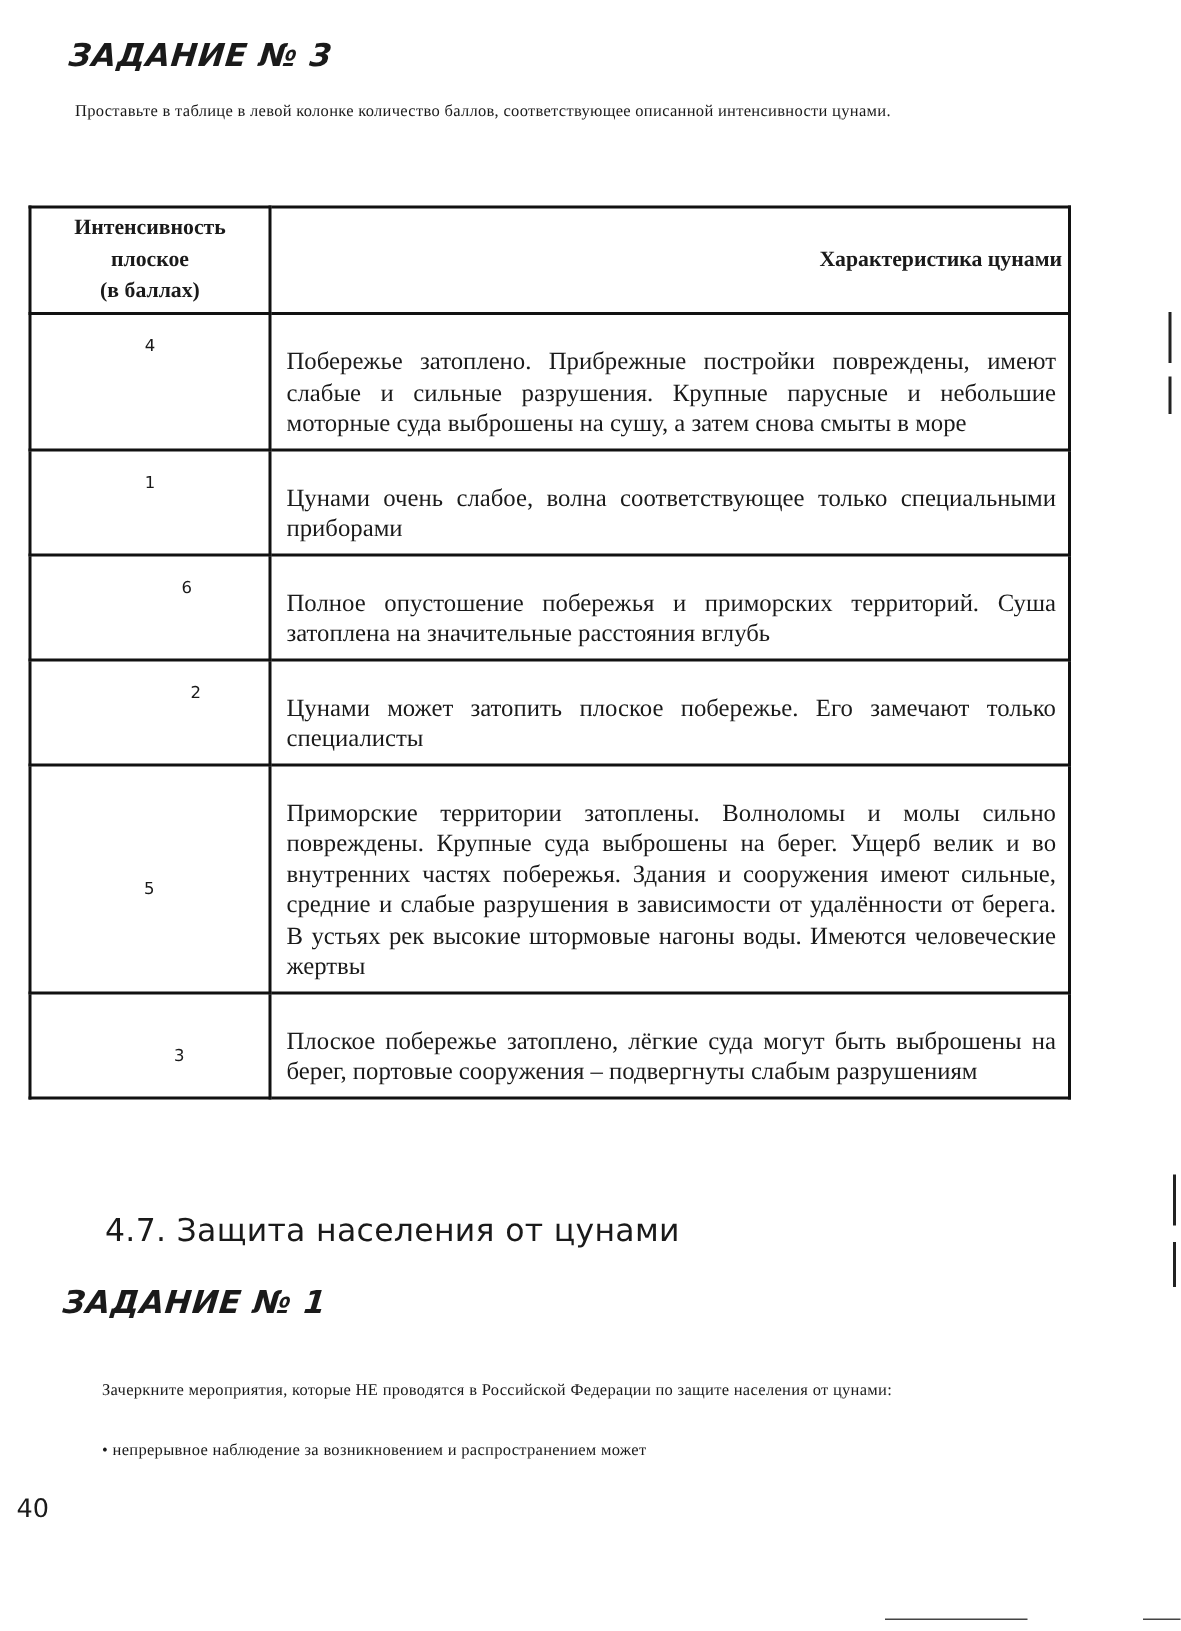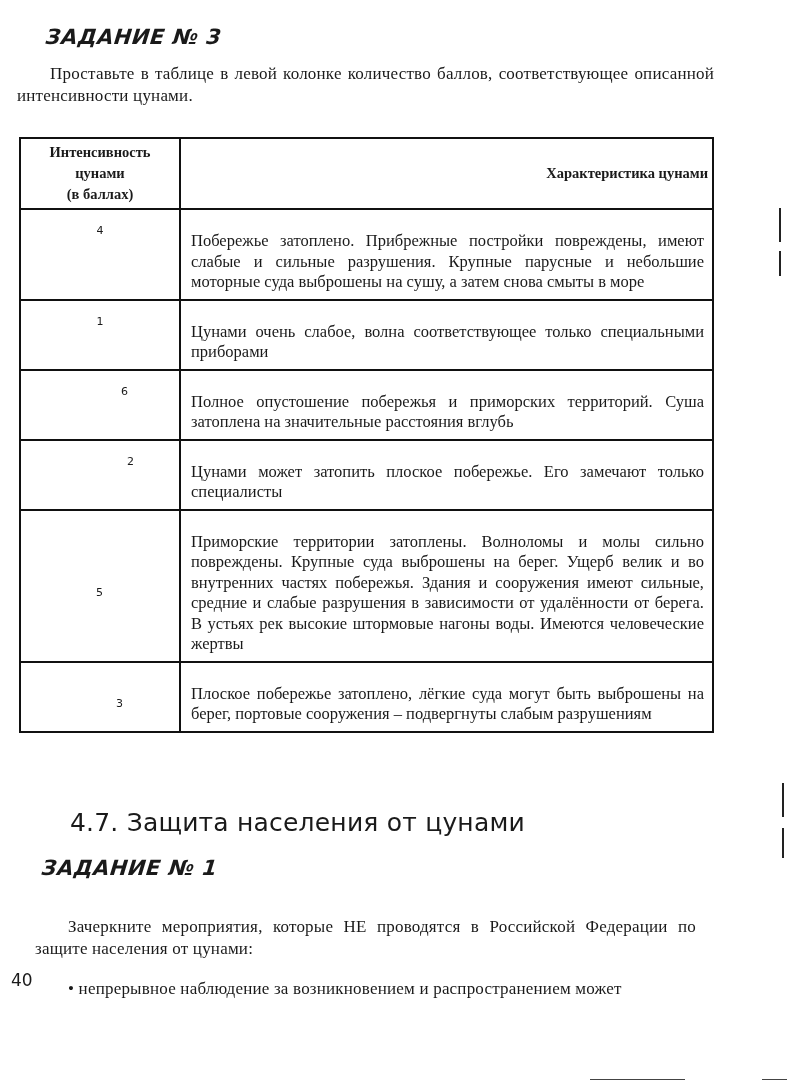--- a/index.html
+++ b/index.html
@@ -11,21 +11,21 @@
     .task-heading {
       position: absolute;
       font-family: "DejaVu Sans", "Liberation Sans", sans-serif;
       font-weight: bold; font-style: italic;
       font-size: 21px; letter-spacing: 0.5px;
       transform: skewX(-6deg);
     }
     #task3-heading { left: 46px; top: 25px; }
     #task1-heading { left: 42px; top: 856px; }
     .para {
-      position: absolute; font-size: 17px; line-height: 22px;
+      position: absolute; font-size: 11px; line-height: 22px;
       text-align: justify; letter-spacing: 0.2px;
     }
     #task3-text { left: 17px; top: 63px; width: 697px; }
     #task3-text .indent, #task1-text .indent { display: inline-block; width: 33px; }
 
     table.tsunami {
       position: absolute; left: 19px; top: 137px; width: 695px;
       border-collapse: collapse; border: 2px solid #111;
       table-layout: fixed;
     }
@@ -48,26 +48,26 @@
     }
     td.score.s6 { text-align: left; padding-left: 50px; padding-top: 6px; }
     td.score.s2 { text-align: left; padding-left: 62px; padding-top: 6px; }
     td.score.s5 { vertical-align: middle; padding-top: 0; padding-left: 0; }
     td.score.s3 { vertical-align: middle; text-align: left; padding-left: 40px; padding-top: 4px; }
     td.score.s4, td.score.s1 { padding-top: 16px; }
 
     #section-title {
       position: absolute; left: 70px; top: 808px;
       font-family: "DejaVu Sans", "Liberation Sans", sans-serif;
-      font-size: 25px; font-weight: 500; letter-spacing: 0.2px;
+      font-size: 21px; font-weight: 500; letter-spacing: 0.2px;
     }
     #task1-text { left: 17px; top: 898px; width: 697px; }
     #task1-text p { margin: 18px; }
     #page-number {
-      position: absolute; left: 11px; top: 970px;
+      position: absolute; left: 11px; top: 996px;
       font-family: "DejaVu Sans", "Liberation Sans", sans-serif;
       font-size: 17px;
     }
     .edge-mark { position: absolute; background: #222; width: 2px; }
     .bottom-rule { position: absolute; height: 1px; background: #444; top: 1079px; }
   </style>
 </head>
 <body>
 
 <div id="task3-heading" class="task-heading">ЗАДАНИЕ № 3</div>
@@ -76,21 +76,21 @@
 
 <table class="tsunami">
   <colgroup>
       <col class="c1">
       <col class="c2">
     </colgroup>
   <thead>
     <tr>
       <th class="h1">
         <div>Интенсивность</div>
-        <div>цунами</div>
+        <div>плоское</div>
         <div>(в баллах)</div>
       </th>
       <th class="h2">Характеристика цунами</th>
     </tr>
   </thead>
   <tbody>
     <tr>
       <td class="score s4">4</td>
       <td class="desc">Побережье затоплено. Прибрежные постройки повреждены, имеют слабые и сильные разрушения. Крупные парусные и небольшие моторные суда выброшены на сушу, а затем снова смыты в море</td>
     </tr>

